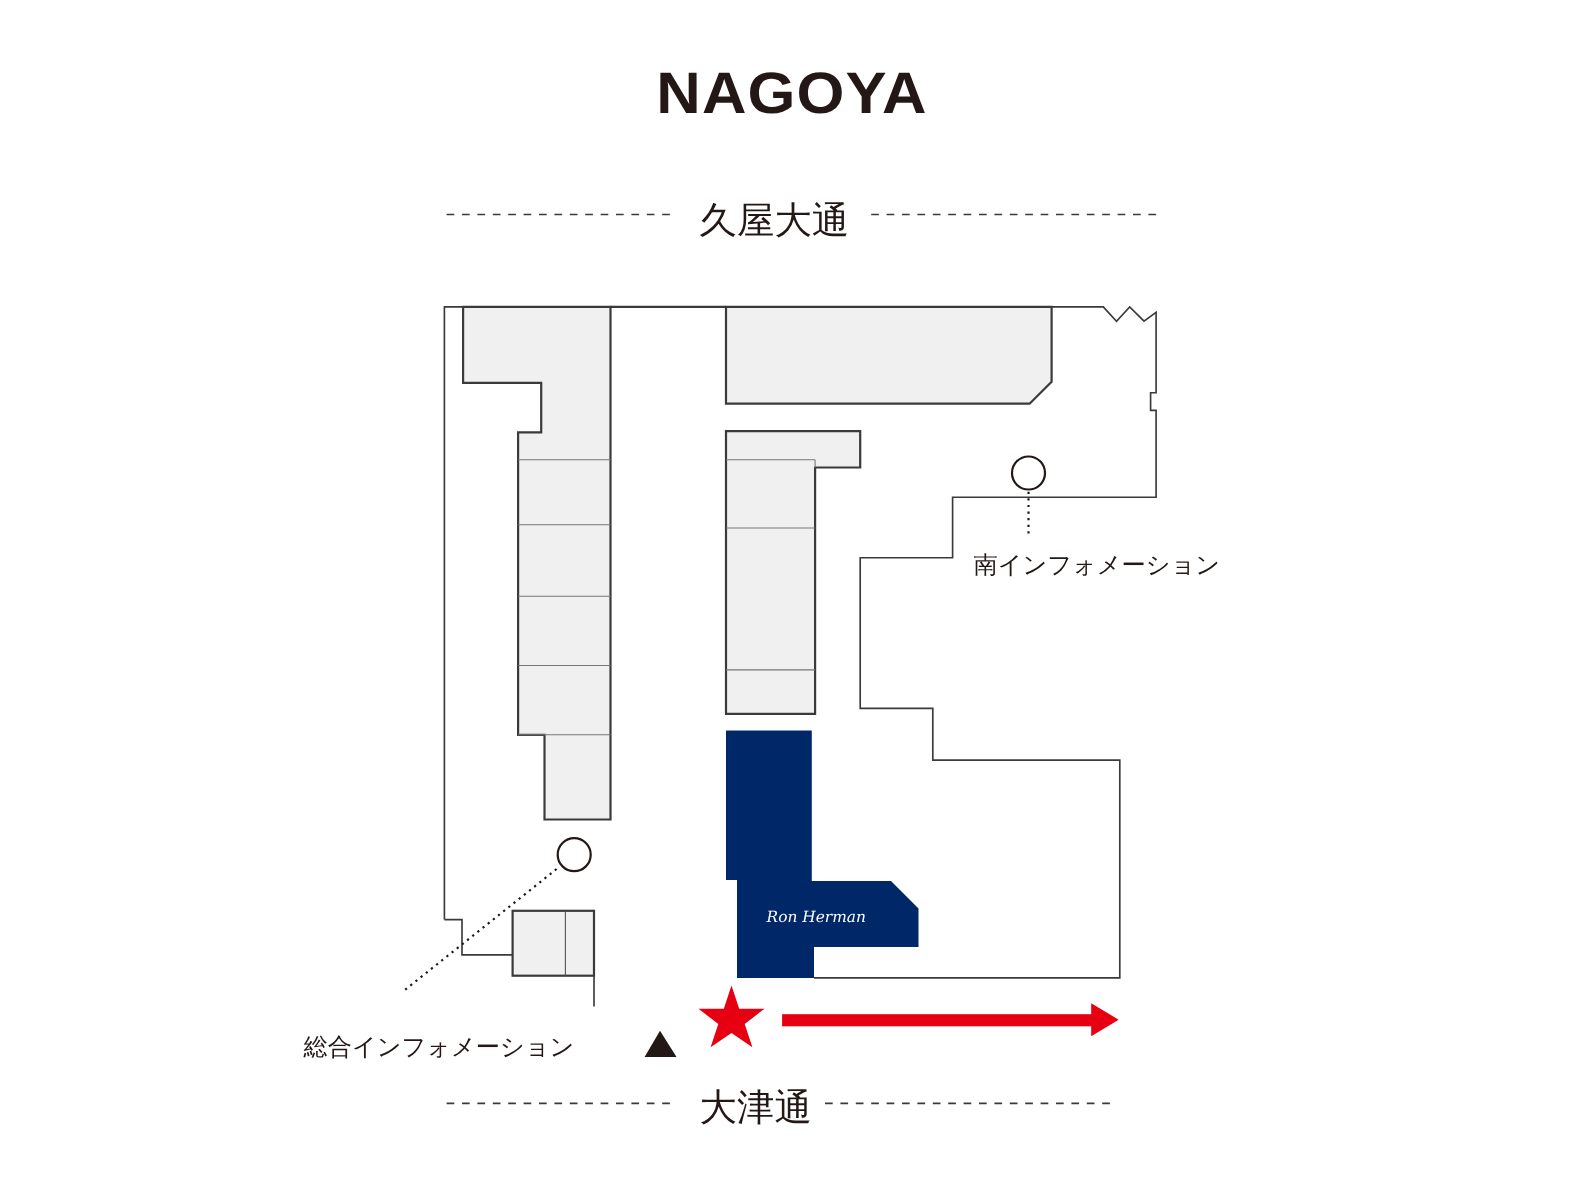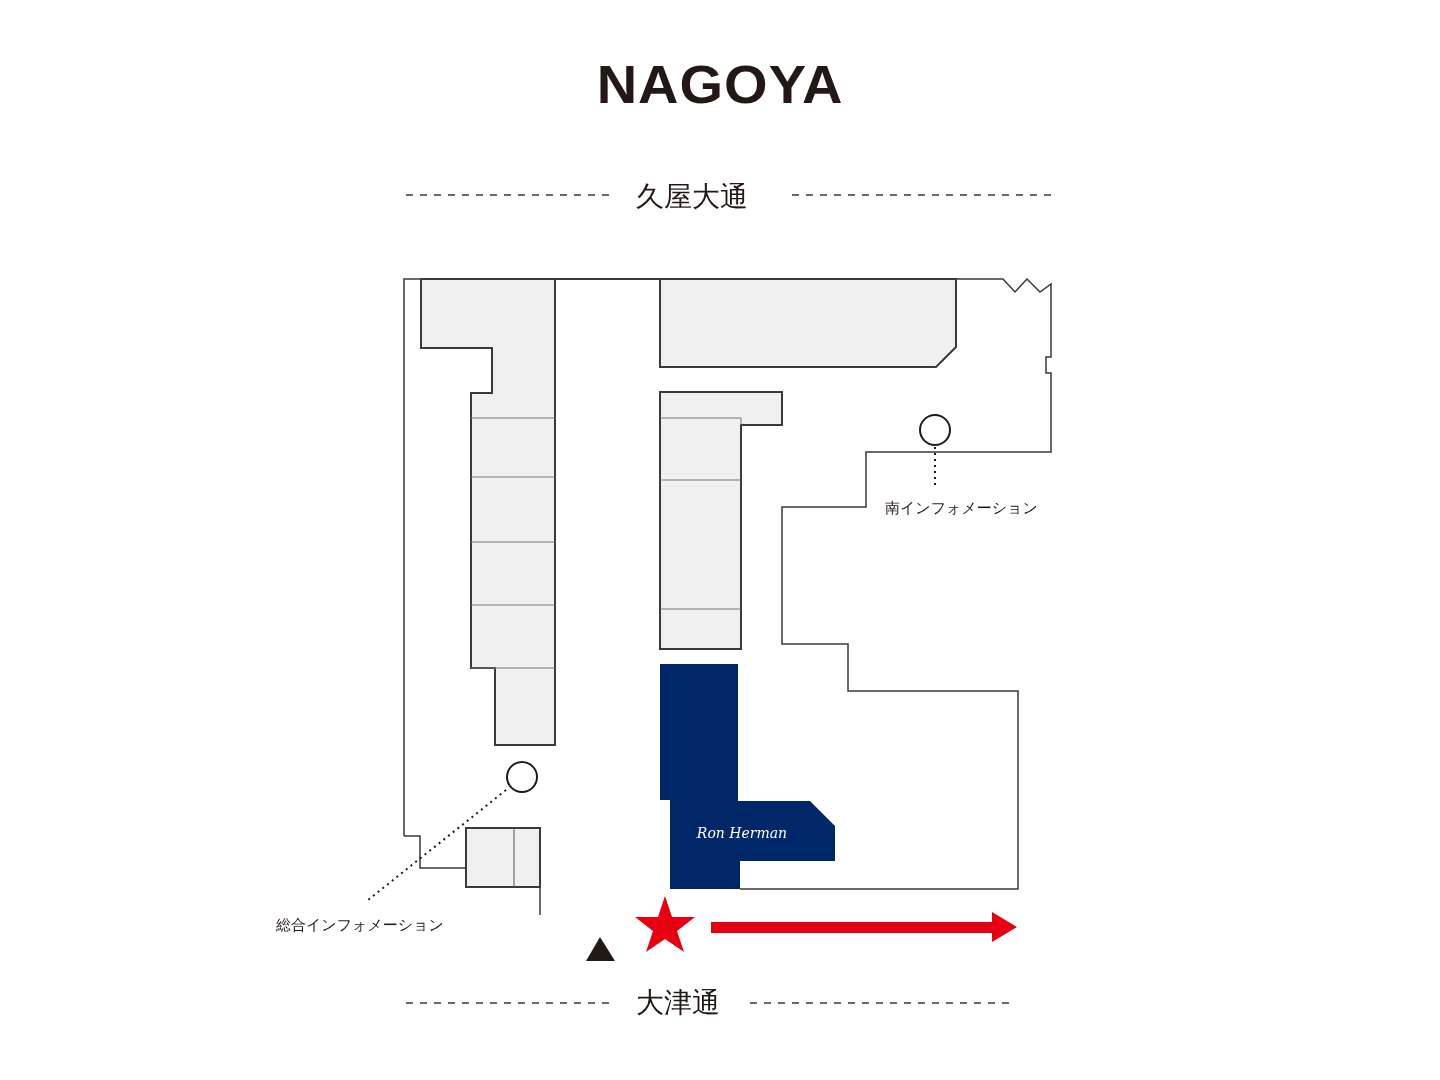--- a/index.html
+++ b/index.html
@@ -1,34 +1,34 @@
 <!DOCTYPE html>
 <html><head>
 <meta charset="utf-8">
 <style>
   html, body { margin:0; padding:0; background:#ffffff; }
   body { width:1440px; height:1080px; position:relative; overflow:hidden;
          font-family:"DejaVu Serif", serif; color:#231815; }
   .title { position:absolute; left:0; top:52px; width:1440px; text-align:center;
            font-family:"Liberation Sans", sans-serif; font-weight:bold; font-size:56px;
            letter-spacing:1px; color:#231815; transform:scaleY(0.95); }
-  .street { position:absolute; font-family:"DejaVu Serif", serif; font-size:28px; color:#231815; }
-  .info-label { position:absolute; font-family:"DejaVu Serif", serif; font-size:15px; color:#231815; }
+  .street { position:absolute; font-family:"DejaVu Serif", serif; font-size:34px; color:#231815; }
+  .info-label { position:absolute; font-family:"DejaVu Serif", serif; font-size:22px; color:#231815; }
   svg.map { position:absolute; left:0; top:0; }
 </style>
 </head>
 <body>
 
 <div class="title">NAGOYA</div>
 
 <div class="street" style="left:636px; top:178px;">久屋大通</div>
 <div class="street" style="left:636px; top:984px;font-family:Liberation Serif, serif;">大津通</div>
 
 <div class="info-label" style="left:885px; top:499px;">南インフォメーション</div>
-<div class="info-label" style="left:276px; top:916px;font-family:Liberation Serif, serif;">総合インフォメーション</div>
+<div class="info-label" style="left:276px; top:937px;font-family:Liberation Serif, serif;">総合インフォメーション</div>
 
 <svg class="map" width="1440" height="1080" viewBox="0 0 1440 1080">
 
   <g stroke="#3a3a3a" stroke-width="1.5" stroke-dasharray="7,7" fill="none">
     <line x1="406" y1="195" x2="610" y2="195"></line>
     <line x1="792" y1="195" x2="1052" y2="195"></line>
   </g>
   <g stroke="#3a3a3a" stroke-width="1.5" stroke-dasharray="7,7" fill="none">
     <line x1="406" y1="1003" x2="610" y2="1003"></line>
     <line x1="750" y1="1003" x2="1016" y2="1003"></line>

